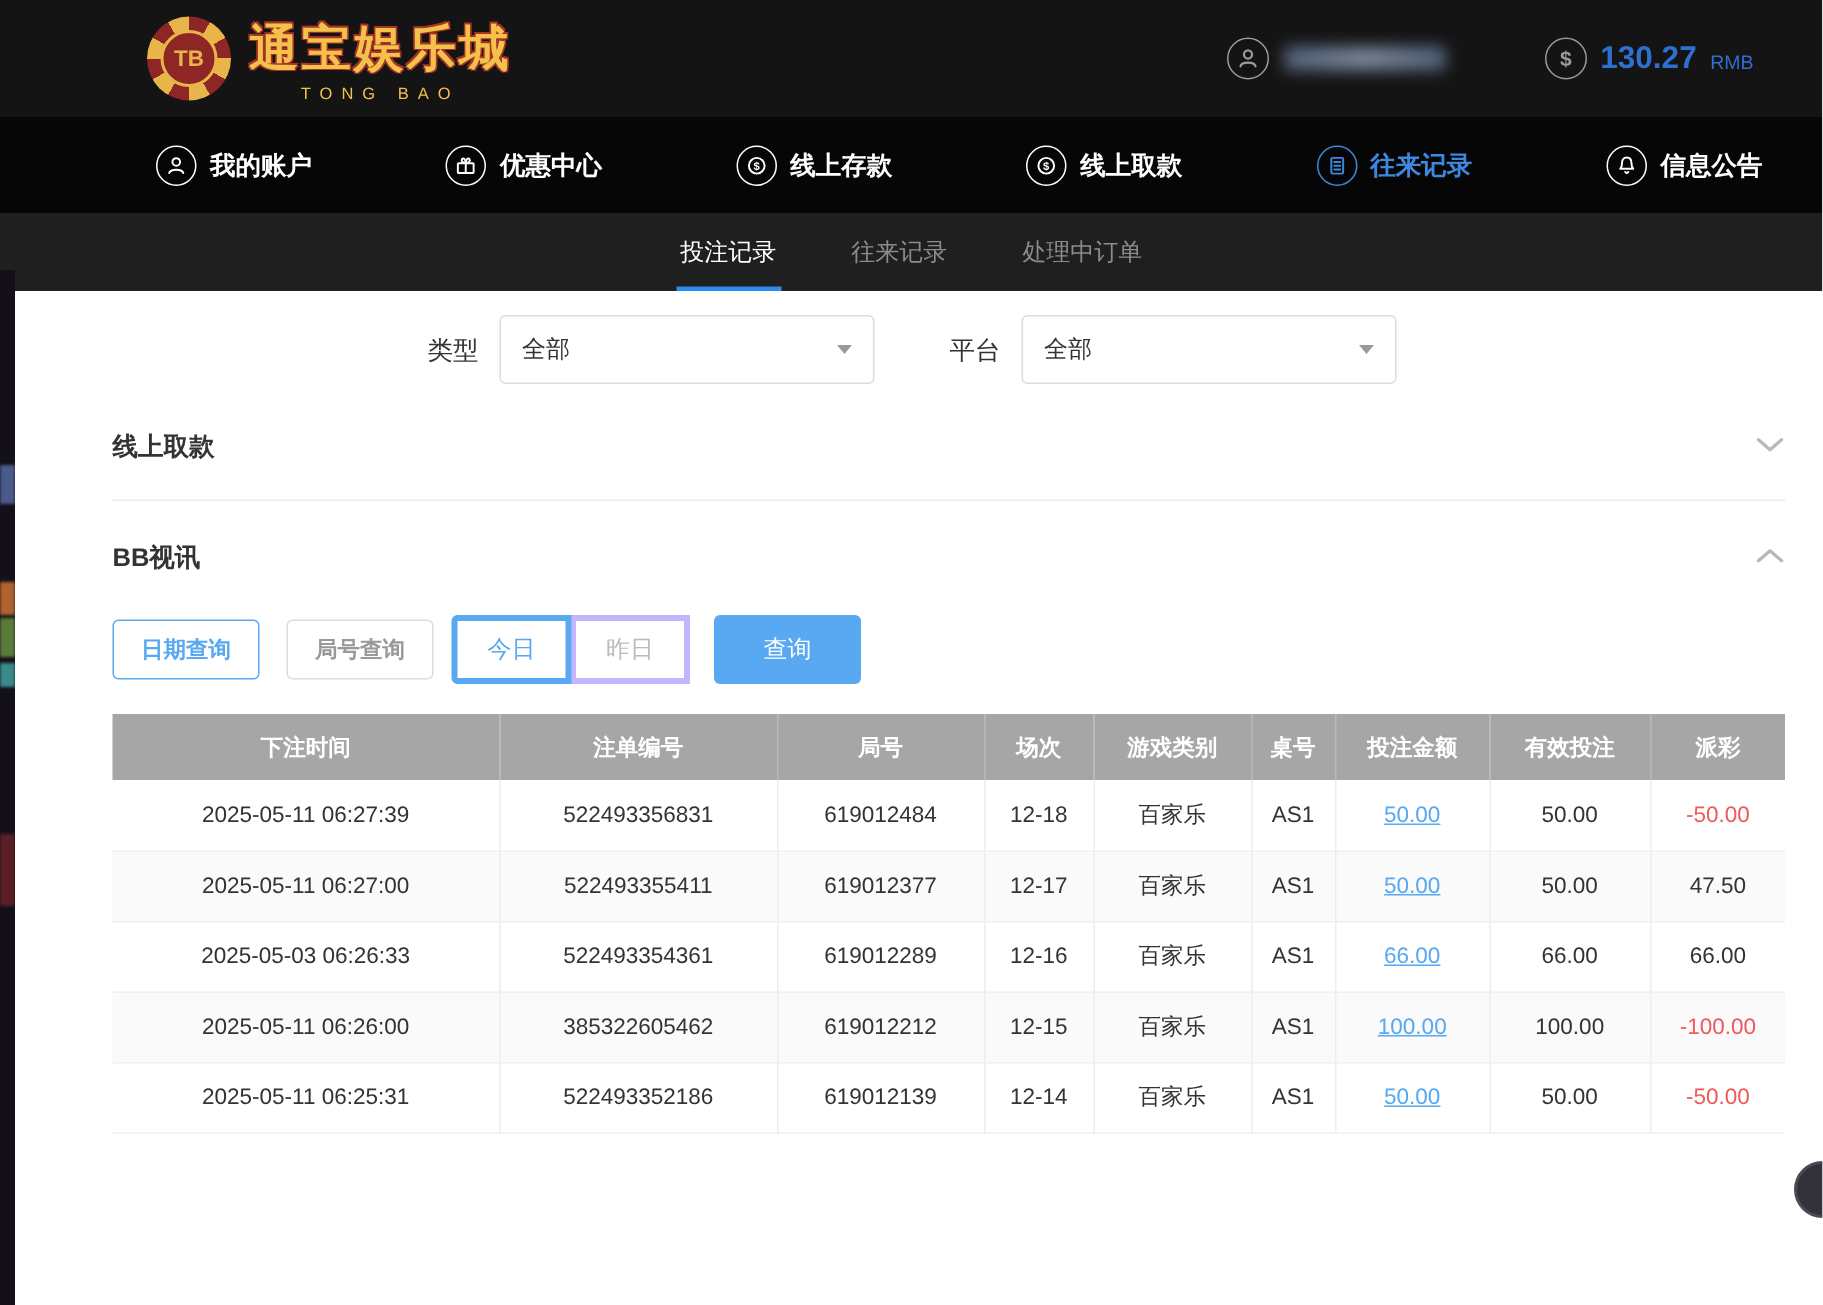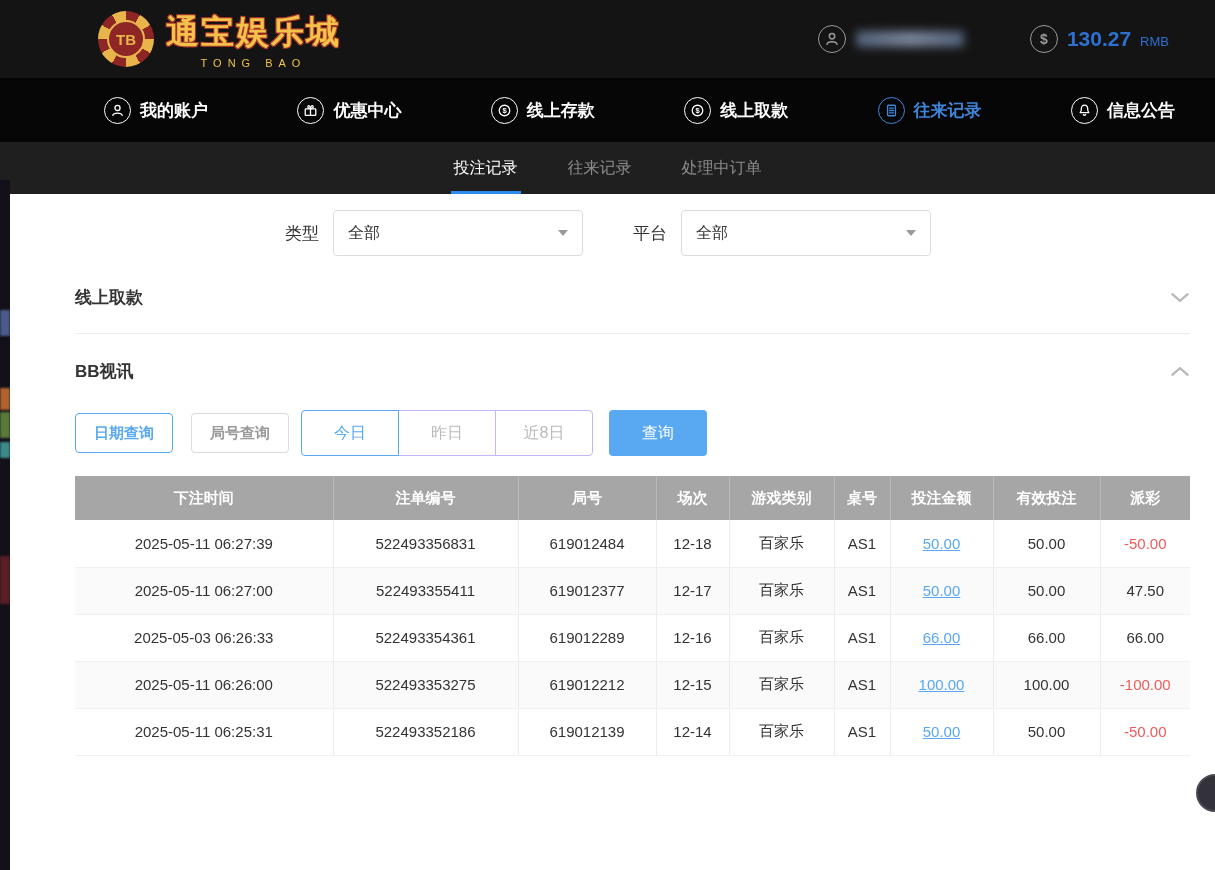--- a/index.html
+++ b/index.html
@@ -54,21 +54,21 @@
   .section-title { font-size:17px; font-weight:bold; color:#333; }
   .chev svg { width:20px; height:11px; stroke:#b8b8b8; stroke-width:2; fill:none; stroke-linecap:round; stroke-linejoin:round; }
 
   .query-row { margin:27px 25px 0 75px; display:flex; align-items:center; }
   .btn-outline { height:40px; padding:0 18px; border:1px solid #dcdcdc; border-radius:4px; background:#fff; font-size:15px; color:#999; font-weight:bold; display:flex; align-items:center; cursor:pointer; }
   .btn-outline.blue { border-color:#58a8f2; color:#58a8f2; }
   .gap18 { margin-left:18px; }
   .date-box { margin-left:20px; width:288px; height:46px; border:1px solid #dcdcdc; border-radius:4px; display:flex; align-items:center; padding:0 12px; gap:9px; font-size:16px; color:#333; cursor:pointer; background:#fff; }
   .date-box svg { width:17px; height:17px; stroke:#a0a0a0; fill:none; stroke-width:1.4; stroke-linecap:round; }
   .seg-group { margin-left:12px; display:flex; }
-  .seg { width:98px; height:46px; border:1px solid #c4b5fd; background:#fff; font-size:16px; color:#bbb; display:flex; align-items:center; justify-content:center; cursor:pointer; }
+  .seg { width:80px; height:46px; border:4px solid #c4b5fd; background:#fff; font-size:16px; color:#bbb; display:flex; align-items:center; justify-content:center; cursor:pointer; }
   .seg + .seg { margin-left:-1px; }
   .seg.first { border-radius:4px 0 0 4px; }
   .seg.last { border-radius:0 4px 4px 0; }
   .seg.on { border-color:#58a8f2; color:#58a8f2; z-index:1; }
   .btn-solid { margin-left:16px; width:98px; height:46px; background:#58a8f2; color:#fff; font-size:16px; border:none; border-radius:4px; display:flex; align-items:center; justify-content:center; cursor:pointer; }
 
   
   table { border-collapse:collapse; table-layout:fixed; }
   .summary { margin:30px 25px 0 75px; width:1115px; }
   .summary th, .summary td { border:1px solid #e3e3e3; text-align:center; }
@@ -229,21 +229,20 @@
           </svg>
       </span>
     </div>
 
     <div class="query-row">
       <div class="btn-outline blue">日期查询</div>
       <div class="btn-outline gap18">局号查询</div>
       <div class="seg-group">
         <div class="seg first on">今日</div>
         <div class="seg">昨日</div>
-        <div class="seg last">近8日</div>
       </div>
       <div class="btn-solid">查询</div>
     </div>
 
 
     <table class="bets">
       <colgroup>
           <col style="width:258px">
           <col style="width:185px">
           <col style="width:138px">
@@ -296,21 +295,21 @@
             <td>619012289</td>
             <td>12-16</td>
             <td>百家乐</td>
             <td>AS1</td>
             <td><span class="amt-link">66.00</span></td>
             <td>66.00</td>
             <td>66.00</td>
           </tr>
           <tr class="alt">
             <td>2025-05-11 06:26:00</td>
-            <td>522493353275</td>
+            <td>385322605462</td>
             <td>619012212</td>
             <td>12-15</td>
             <td>百家乐</td>
             <td>AS1</td>
             <td><span class="amt-link">100.00</span></td>
             <td>100.00</td>
             <td class="neg">-100.00</td>
           </tr>
           <tr>
             <td>2025-05-11 06:25:31</td>

